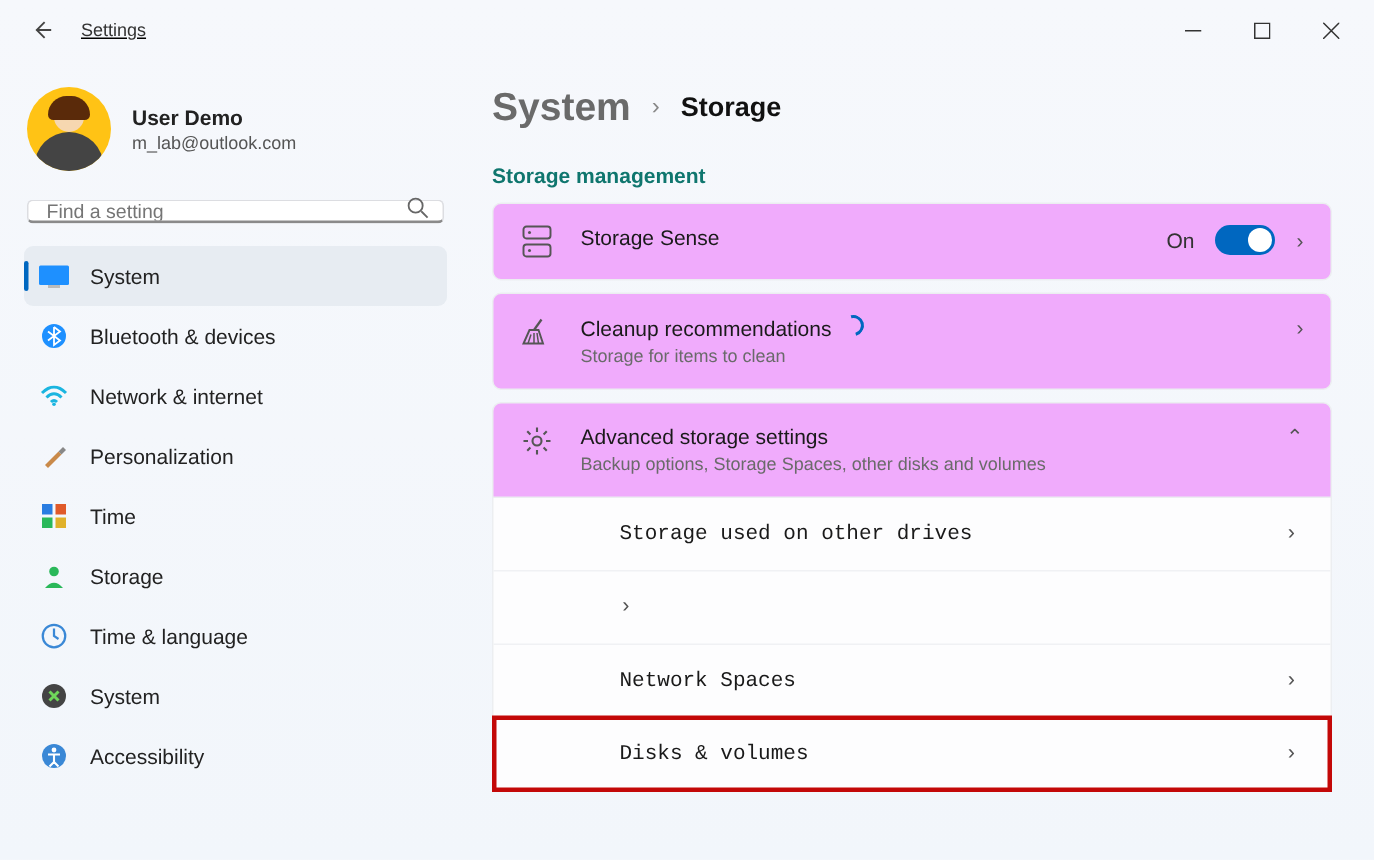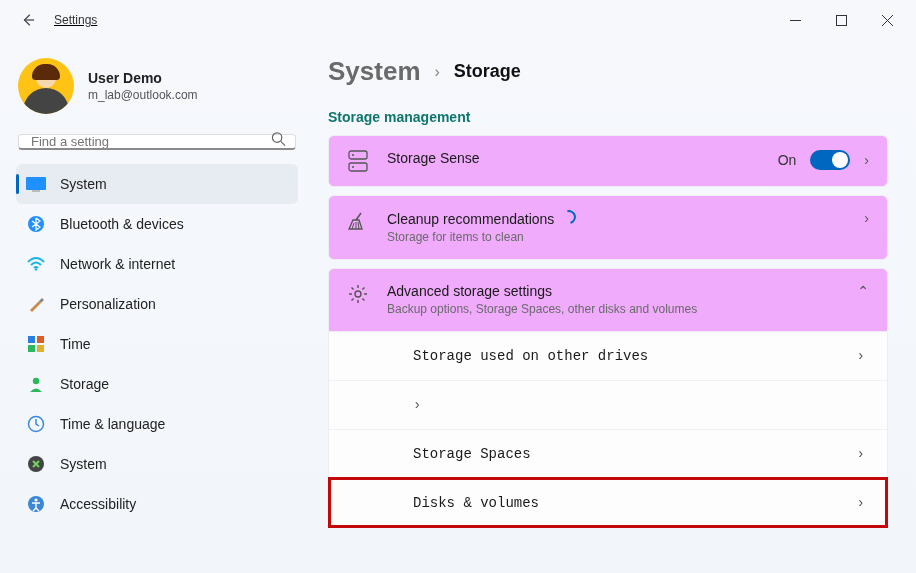--- a/index.html
+++ b/index.html
@@ -248,21 +248,21 @@
     </div>
     <div class="sub-list">
       <div class="sub-item">
         <span>Storage used on other drives</span>
         <span class="chev">›</span>
       </div>
       <div class="sub-item">
         <span class="chev">›</span>
       </div>
       <div class="sub-item">
-        <span>Storage Spaces</span>
+        <span>Network Spaces</span>
         <span class="chev">›</span>
       </div>
       <div class="sub-item highlight">
         <span>Disks &amp; volumes</span>
         <span class="chev">›</span>
       </div>
     </div>
   </div>
 </div>
 

